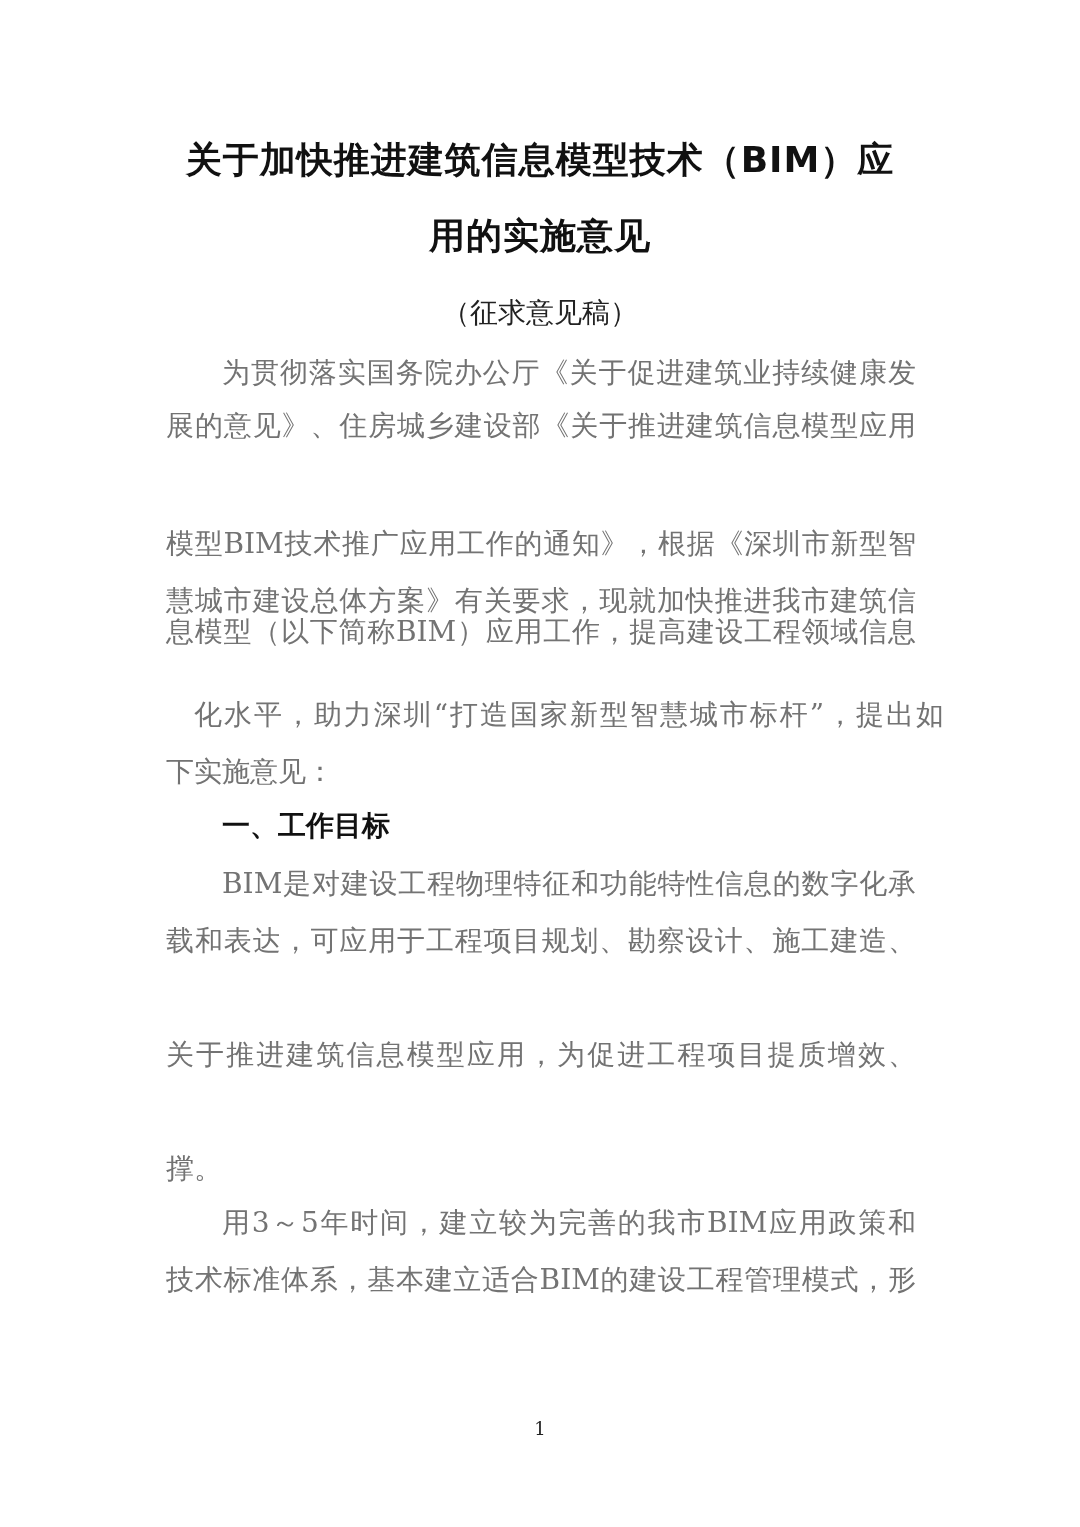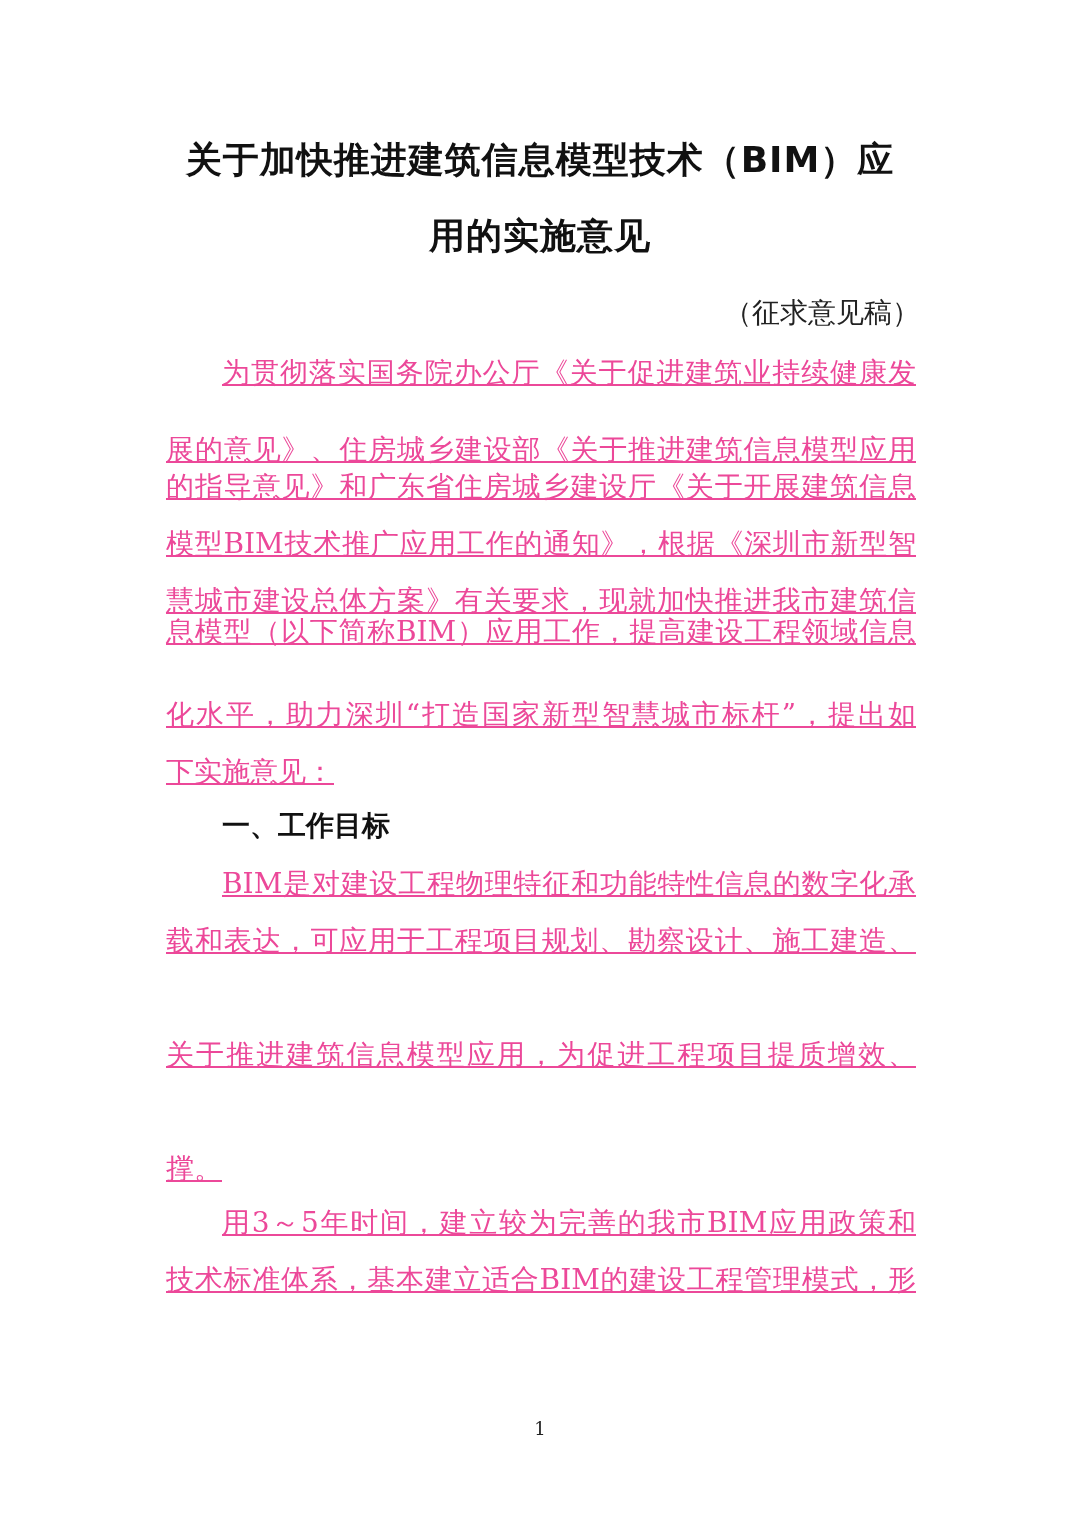--- a/index.html
+++ b/index.html
@@ -33,36 +33,35 @@
       color: #111;
       white-space: nowrap;
     }
     .title.l1 { top: 136px; }
     .title.l2 { top: 212px; }
     .subtitle {
       position: absolute;
       top: 294px;
       left: 160px;
       width: 760px;
-      text-align: right;
+      text-align: center;
       font-size: 28px;
       color: #222;
     }
     .line {
       position: absolute;
       left: 166px;
       width: 750px;
       font-size: 28px;
       line-height: 40px;
-      color: #ec4899;
+      color: #737373;
       white-space: nowrap;
       text-align: justify;
       text-align-last: justify;
       letter-spacing: 0px;
-      text-decoration: underline;
     }
     .line.indent { left: 222px; width: 694px; }
     .line.last { text-align-last: left; }
     .heading {
       position: absolute;
       left: 222px;
       font-family: "DejaVu Sans", "Liberation Sans", sans-serif;
       font-weight: bold;
       font-size: 28px;
       line-height: 40px;
@@ -81,26 +80,25 @@
 </head>
 <body>
 
 <div class="page">
 
   <div class="title l1">关于加快推进建筑信息模型技术（BIM）应</div>
   <div class="title l2">用的实施意见</div>
   <div class="subtitle">（征求意见稿）</div>
 
   <div class="line indent" style="top:353px;">为贯彻落实国务院办公厅《关于促进建筑业持续健康发</div>
-  <div class="line" style="top:430px;">展的意见》、住房城乡建设部《关于推进建筑信息模型应用</div>
-  <div class="line" style="top:467px;">的指导意见》和广东省住房城乡建设厅《关于开展建筑信息</div>
+  <div class="line" style="top:406px;">展的意见》、住房城乡建设部《关于推进建筑信息模型应用</div>
   <div class="line" style="top:524px;">模型BIM技术推广应用工作的通知》，根据《深圳市新型智</div>
   <div class="line" style="top:581px;">慧城市建设总体方案》有关要求，现就加快推进我市建筑信</div>
   <div class="line" style="top:612px;">息模型（以下简称BIM）应用工作，提高建设工程领域信息</div>
-  <div class="line" style="top:695px;">化水平，助力深圳“打造国家新型智慧城市标杆”，提出如</div>
+  <div class="line" style="top:695px;margin-left:28px;">化水平，助力深圳“打造国家新型智慧城市标杆”，提出如</div>
   <div class="line last" style="top:752px;">下实施意见：</div>
 
   <div class="heading" style="top:806px;">一、工作目标</div>
 
   <div class="line indent" style="top:864px;">BIM是对建设工程物理特征和功能特性信息的数字化承</div>
   <div class="line" style="top:921px;">载和表达，可应用于工程项目规划、勘察设计、施工建造、</div>
   <div class="line" style="top:1035px;">关于推进建筑信息模型应用，为促进工程项目提质增效、</div>
   <div class="line last" style="top:1149px;">撑。</div>
 
   <div class="line indent" style="top:1203px;">用3～5年时间，建立较为完善的我市BIM应用政策和</div>

